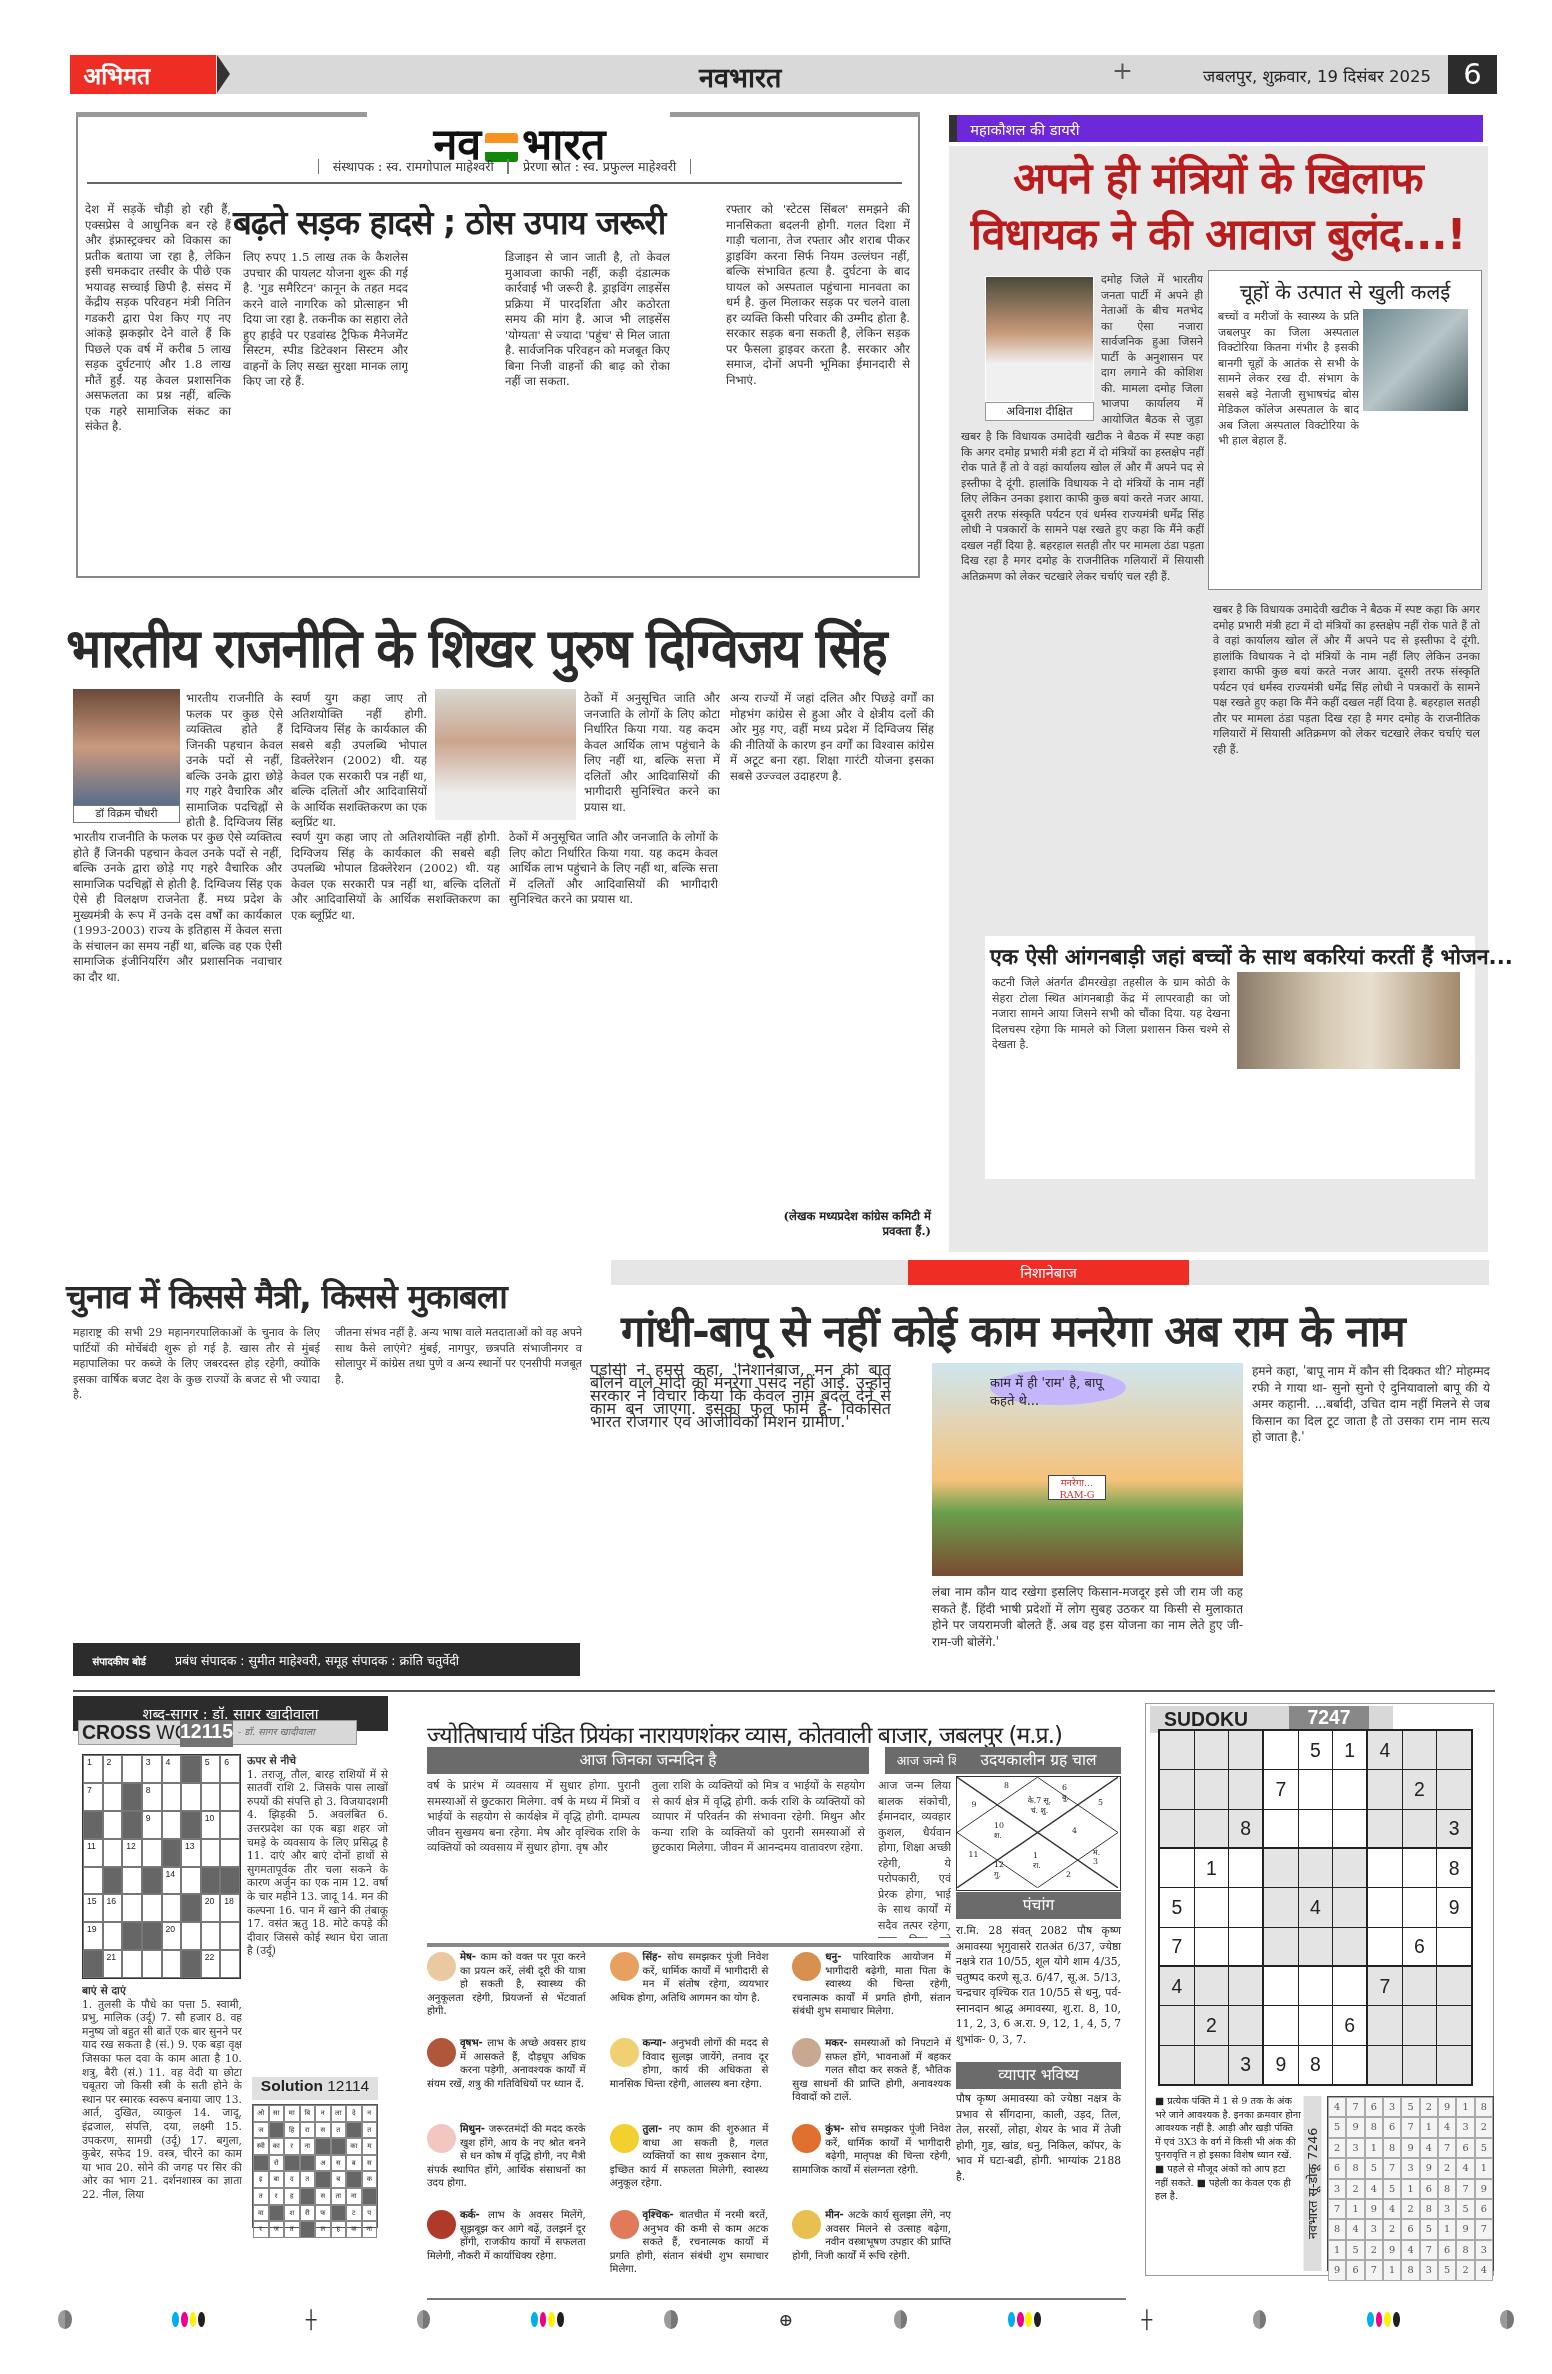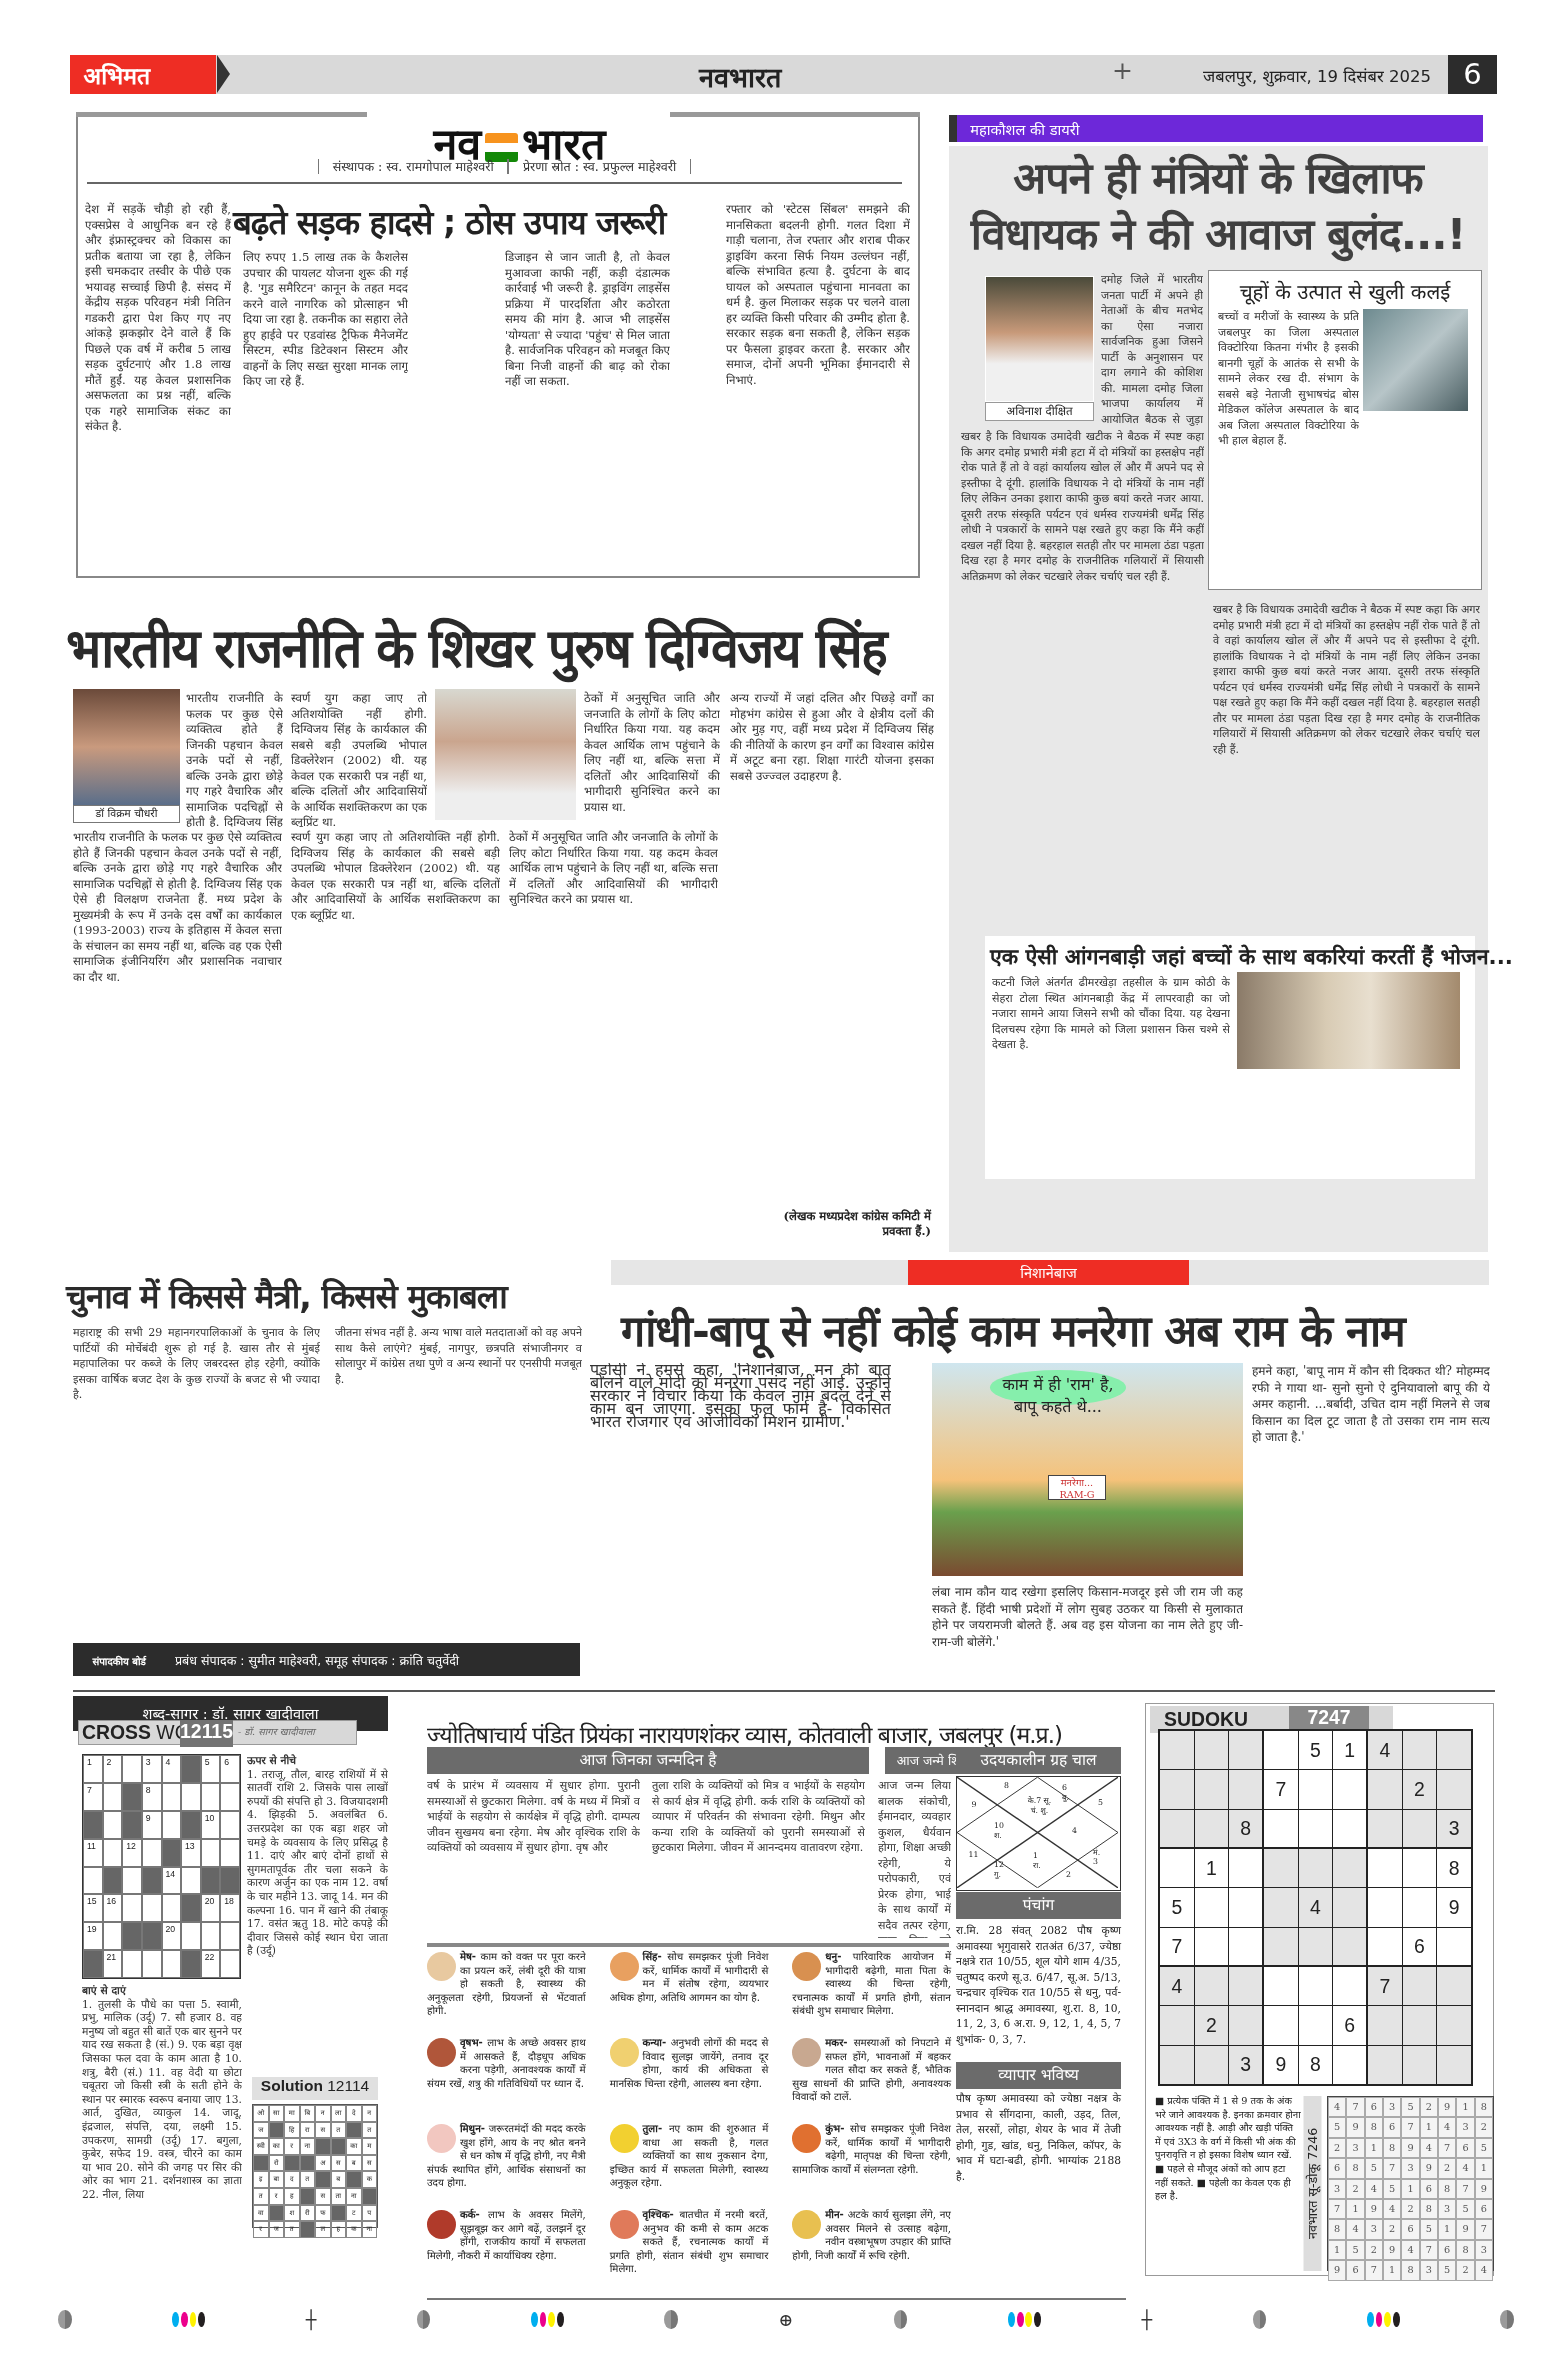--- a/index.html
+++ b/index.html
@@ -21,42 +21,42 @@
 #masthead .flag{display:inline-block;width:33px;height:29px;background:linear-gradient(#f7931e 0 33%,#fff 33% 66%,#138808 66%);vertical-align:middle;margin:0 3.9px;border-radius:2.9px}
 #founders{left:194px;top:158px;width:621px;text-align:center;font-size:12.6px;color:#333}
 #founders span{padding:0 13.6px;border-left:1px solid #777;border-right:1px solid #777}
 #ed-rule{left:87px;top:182px;width:815px;height:1.9px;background:#666}
 #ed-headline{left:233px;top:199px;font-size:33px;font-weight:bold;font-family:"DejaVu Sans",sans-serif;color:#222;letter-spacing:-1px}
 .txtcol{font-size:11.6px;line-height:15.5px;color:#333;text-align:justify}
 
 #diary-tab{left:949px;top:115px;width:534px;height:27px;background:#6d28d9;color:#fff;font-size:14.6px;padding:3.9px 21.3px;font-family:"DejaVu Sans",sans-serif}
 #diary-tab:before{content:"";position:absolute;left:0;top:0;width:7.8px;height:27px;background:#333}
 #diary-box{left:949px;top:146px;width:539px;height:1106px;background:#e8e8e8}
-#diary-title{left:961px;top:150px;width:514px;text-align:center;font-size:43px;font-weight:bold;line-height:56px;font-family:"DejaVu Sans",sans-serif;color:#404040;letter-spacing:-1px}
+#diary-title{left:961px;top:150px;width:514px;text-align:center;font-size:43px;font-weight:bold;line-height:56px;font-family:"DejaVu Sans",sans-serif;color:#b91c1c;letter-spacing:-1px}
 #diary-photo{left:985px;top:276px;width:109px;height:126px;background:linear-gradient(#4a4a3a,#c89a7a 45%,#f0f0f0 70%);border:1.9px solid #fff}
 #diary-caption{left:985px;top:402px;width:109px;height:19.4px;background:#fff;font-size:11.6px;text-align:center;border:1px solid #999}
 #rats-box{left:1208px;top:270px;width:274px;height:320px;background:#fff;border:1px solid #888}
 #rats-title{left:1218px;top:277px;width:254px;text-align:center;font-size:20.4px;font-family:"DejaVu Sans",sans-serif;color:#222}
 #rats-photo{left:1363px;top:309px;width:105px;height:102px;background:linear-gradient(135deg,#6d8a8f,#b7c5c8,#4a5e62)}
 #aang-box{left:985px;top:936px;width:490px;height:243px;background:#fff}
 #aang-title{left:990px;top:941px;font-size:21.3px;font-weight:bold;font-family:"DejaVu Sans",sans-serif;color:#222}
 #aang-photo{left:1237px;top:972px;width:223px;height:97px;background:linear-gradient(90deg,#8a7a68,#d8cbb4 40%,#e8dfcf 60%,#a38a6d)}
 
 #main-headline{left:66px;top:609px;font-size:54px;font-weight:bold;font-family:"DejaVu Sans",sans-serif;color:#2a2a2a;letter-spacing:-1.9px;transform:scaleX(0.93);transform-origin:left}
 #author-photo{left:73px;top:689px;width:107px;height:116px;background:linear-gradient(#6b4a3a,#c99a7e 50%,#5a6e8a)}
 #author-caption{left:73px;top:805px;width:107px;height:17.5px;background:#fff;border:1px solid #777;font-size:10.7px;text-align:center}
 #digvijay-photo{left:435px;top:689px;width:141px;height:131px;background:linear-gradient(#d8d8d0,#caa58e 40%,#eeeeee 80%)}
 #byline{left:776px;top:1208px;width:155px;font-size:11.6px;font-weight:bold;text-align:right}
 
 #chunav-headline{left:66px;top:1273px;font-size:33px;font-weight:bold;font-family:"DejaVu Sans",sans-serif;color:#2a2a2a;letter-spacing:-1px}
 #nishan-bar{left:611px;top:1260px;width:878px;height:25px;background:#e6e6e6}
 #nishan-tab{left:908px;top:1260px;width:281px;height:25px;background:#ee2d24;color:#fff;font-size:14.6px;text-align:center;line-height:25px;font-family:"DejaVu Sans",sans-serif}
 #gandhi-headline{left:621px;top:1300px;font-size:43px;font-weight:bold;font-family:"DejaVu Sans",sans-serif;color:#2a2a2a;letter-spacing:-1px}
 #cartoon{left:932px;top:1363px;width:311px;height:213px;background:linear-gradient(#cfe6ef,#f5c27a 55%,#6aa04d 70%,#7a4a30)}
-#cartoon-bubble{left:990px;top:1370px;width:136px;height:35px;background:#86efac;border-radius:50%;font-size:16px;text-align:center;padding-top:2.9px;color:#222}
+#cartoon-bubble{left:990px;top:1370px;width:136px;height:35px;background:#c4b5fd;border-radius:50%;font-size:13px;padding-top:2.9px;color:#222}
 #cartoon-sign{left:1048px;top:1475px;width:58px;height:25px;background:#fff;font-size:9.7px;text-align:center;color:#c33;border:1px solid #444}
 #edboard{left:73px;top:1643px;width:507px;height:33px;background:#2c2c2c;color:#fff;font-size:12.6px;padding:8.7px 19.4px;font-family:"DejaVu Sans",sans-serif}
 #edboard b{font-size:10px;margin-right:29px}
 #hrule{left:73px;top:1690px;width:1422px;height:1.9px;background:#555}
 
 #shabd{left:73px;top:1696px;width:315px;height:35px;background:#2c2c2c;color:#fff;font-size:14.6px;text-align:center;line-height:35px;font-family:"DejaVu Sans",sans-serif}
 #cw-header{left:78px;top:1720px;width:279px;height:25px;background:#d8d8d8;border:1px solid #999}
 #cw-title{left:82px;top:1721px;font-size:19.4px;font-weight:bold;font-family:"Liberation Sans",sans-serif;color:#222}
 #cw-num{left:180px;top:1720px;width:53px;height:27px;background:#737373;color:#fff;font-size:19.4px;font-weight:bold;text-align:center;font-family:"Liberation Sans",sans-serif}
 #cw-author{left:238px;top:1725px;font-size:9.7px;color:#666;font-style:italic}

